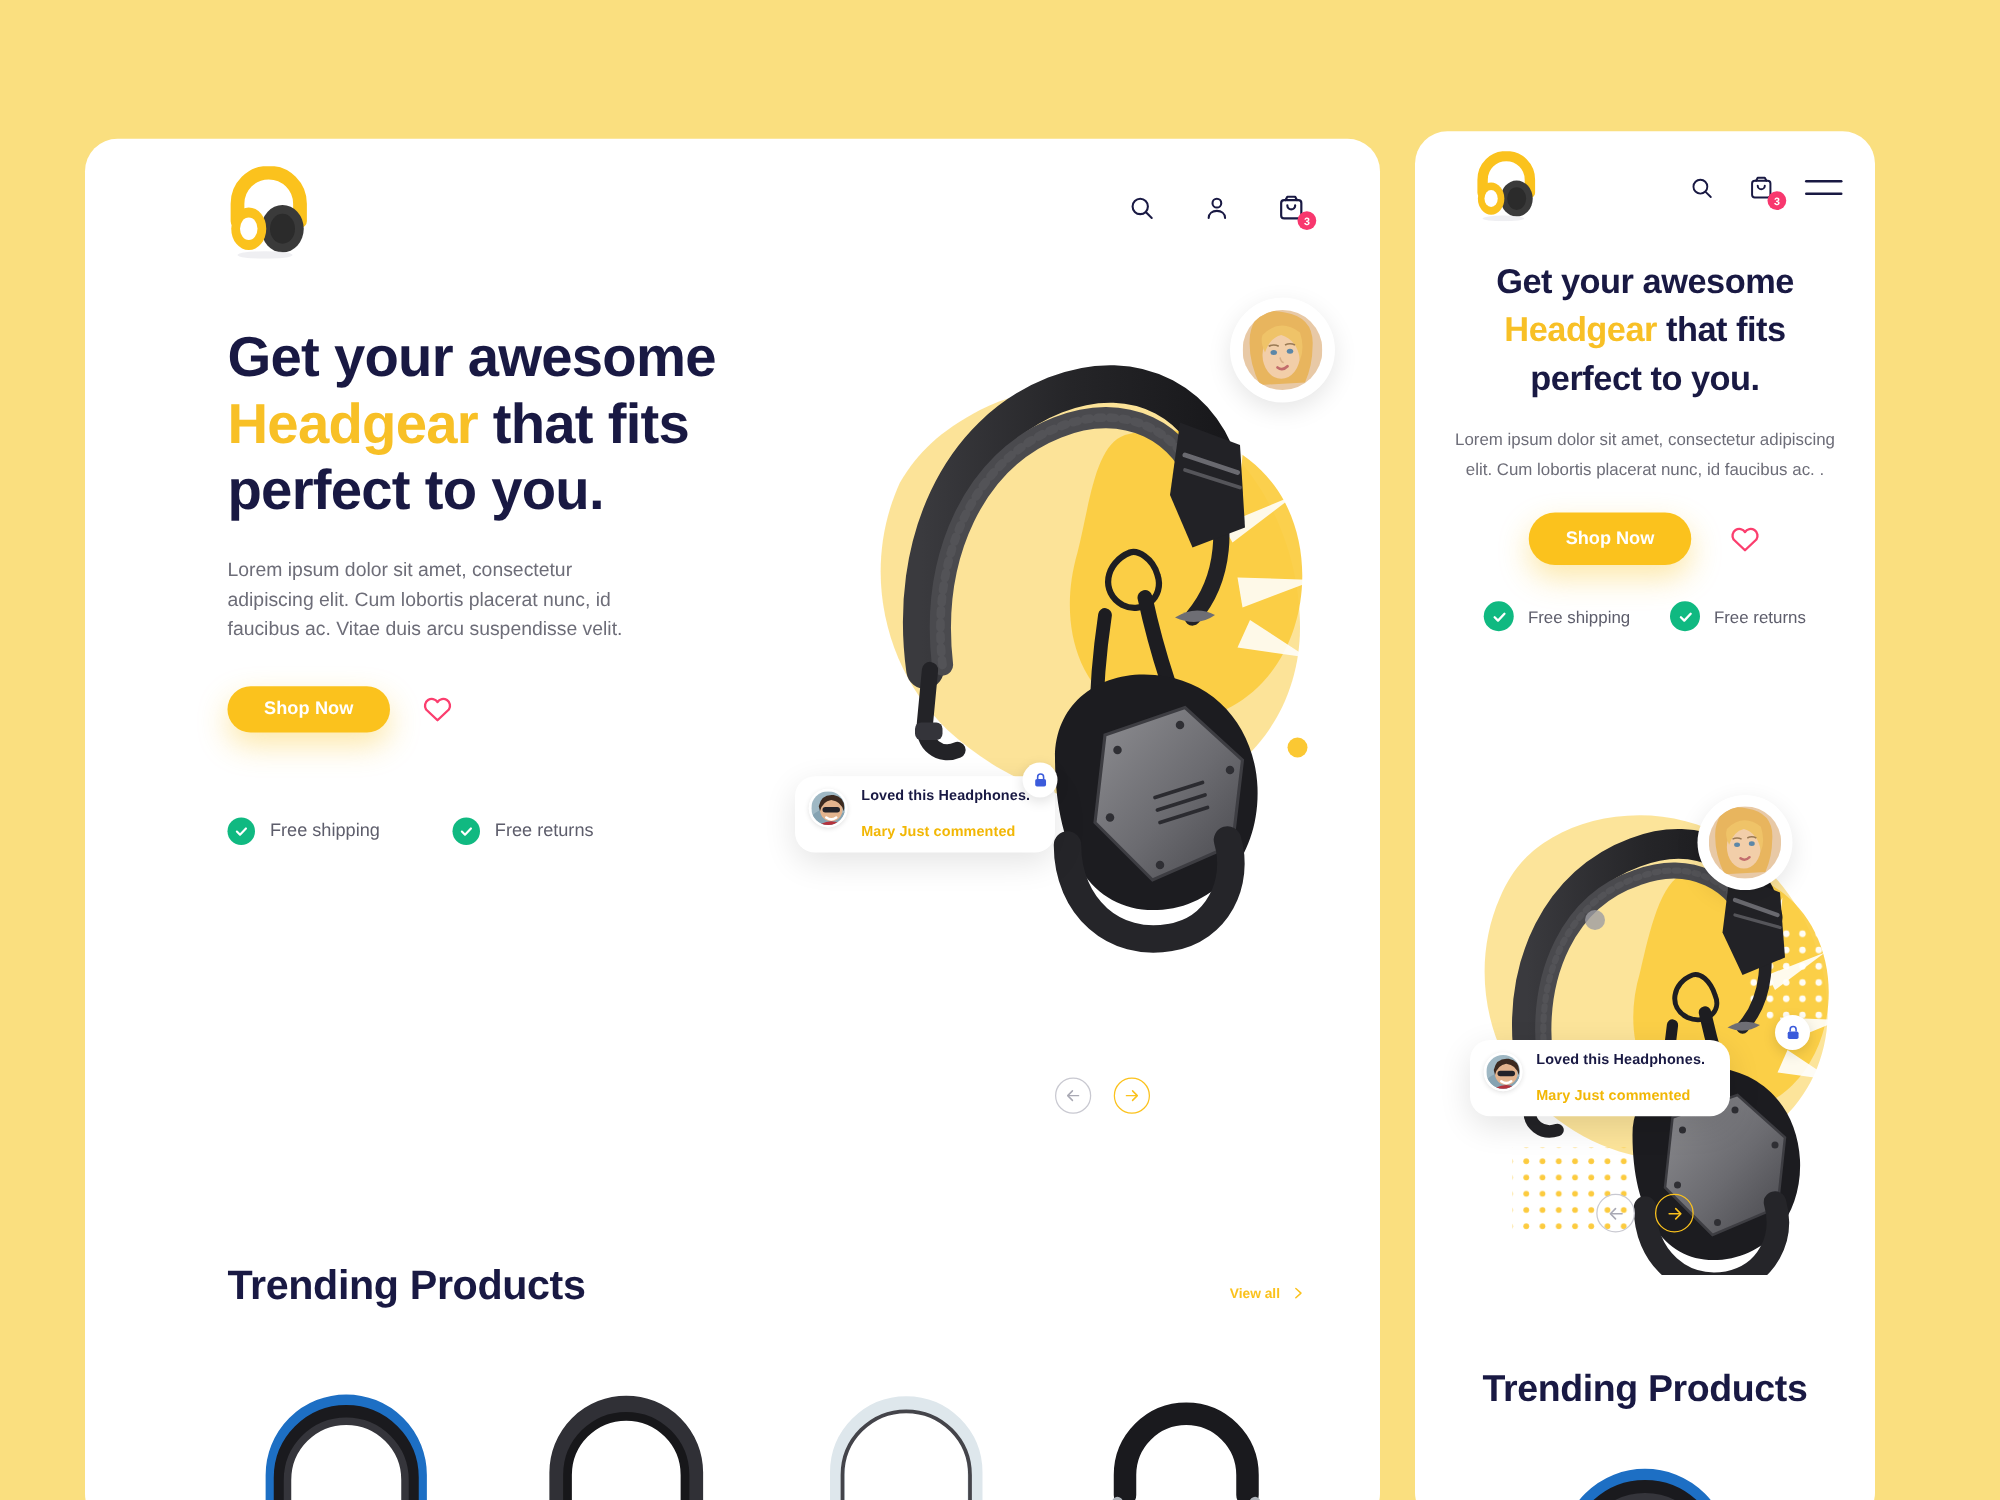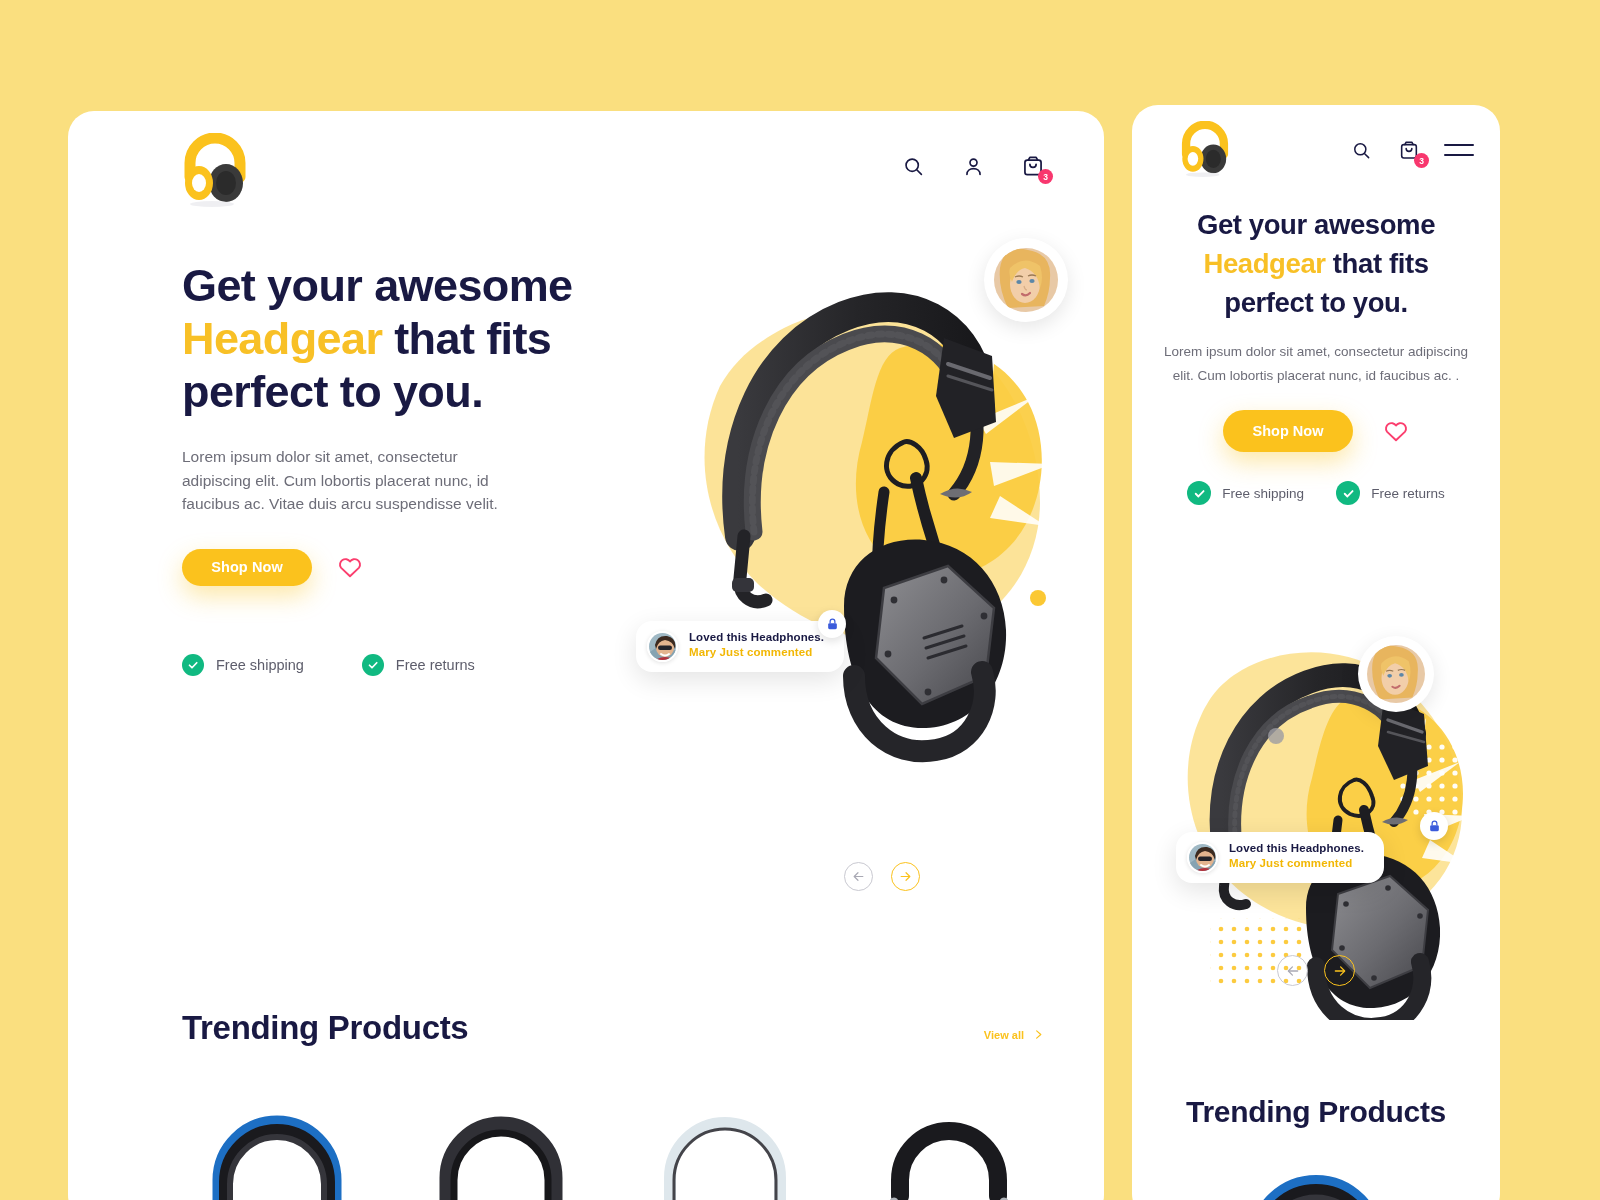--- a/index.html
+++ b/index.html
@@ -108,21 +108,21 @@
     position: absolute; background: #fff; border-radius: 16px;
     box-shadow: 0 8px 26px rgba(0,0,0,.11);
     display: flex; align-items: flex-start; gap: 11px;
     padding: 10px 20px 10px 11px; z-index: 5;
   }
   .comment-avatar {
     width: 31px; height: 31px; border-radius: 50%; overflow: hidden; flex: 0 0 31px;
     border: 2px solid #fff; box-shadow: 0 1px 4px rgba(0,0,0,.12);
   }
   .comment-line1 { font-size: 11.5px; font-weight: bold; color: #191943; letter-spacing: .1px; }
-  .comment-line2 { font-size: 11.5px; font-weight: bold; color: #F2B705; margin-top: 3px; letter-spacing: .1px;}
+  .comment-line2 { font-size: 11.5px; font-weight: bold; color: #F2B705; margin-top: 17px; letter-spacing: .1px;}
 
   
   .carousel { position: absolute; display: flex; gap: 18px; }
   .circ-btn {
     width: 29px; height: 29px; border-radius: 50%;
     border: 1.6px solid #C9C9D1; background: transparent;
     display: flex; align-items: center; justify-content: center; cursor: pointer;
   }
   .circ-btn.next { border-color: #FBC21D; }
 

